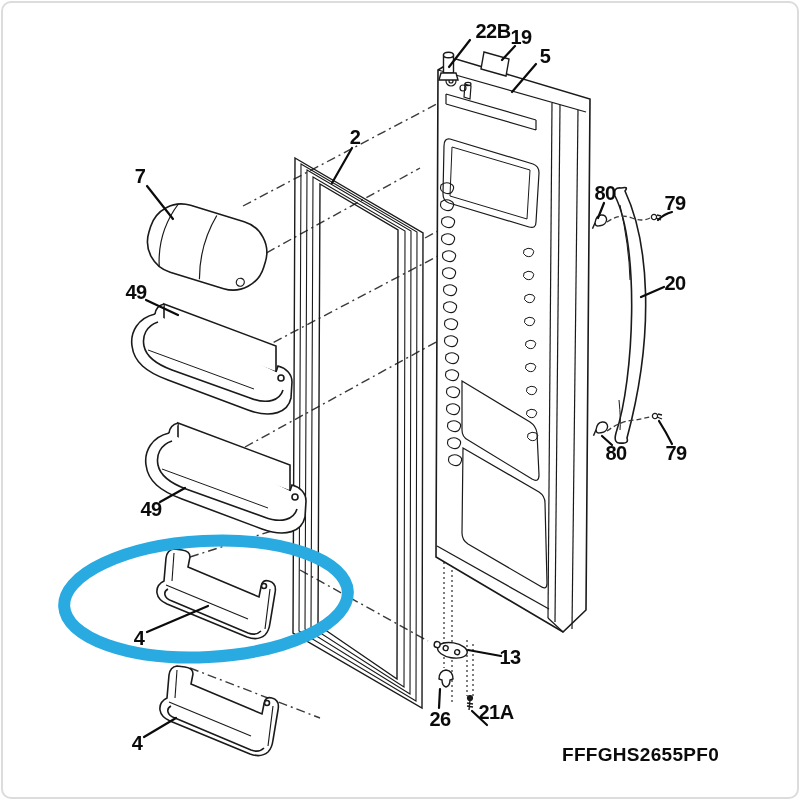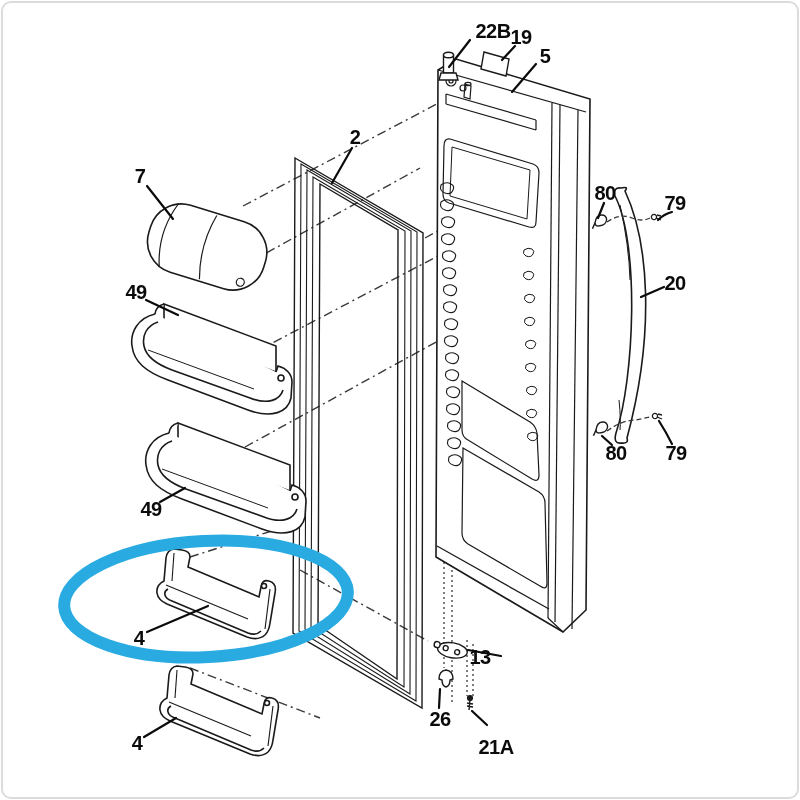--- a/index.html
+++ b/index.html
@@ -237,19 +237,20 @@
   <div class="plabel" style="left:140px;top:176px">7</div>
   <div class="plabel" style="left:136px;top:292px">49</div>
   <div class="plabel" style="left:151px;top:509px">49</div>
   <div class="plabel" style="left:139px;top:638px">4</div>
   <div class="plabel" style="left:137px;top:743px">4</div>
   <div class="plabel" style="left:605px;top:193px">80</div>
   <div class="plabel" style="left:675px;top:203px">79</div>
   <div class="plabel" style="left:675px;top:283px">20</div>
   <div class="plabel" style="left:616px;top:453px">80</div>
   <div class="plabel" style="left:676px;top:453px">79</div>
-  <div class="plabel" style="left:480px;top:657px">13</div>
+  <div class="plabel" style="left:510px;top:657px">13</div>
   <div class="plabel" style="left:440px;top:719px">26</div>
-  <div class="plabel" style="left:496px;top:747px">21A</div>
-
+  <div class="plabel" style="left:496px;top:712px">21A</div>
+
+  <div class="model">FFFGHS2655PF0</div>
 
   <div class="frame"></div>
 </div>
 
 </body></html>

